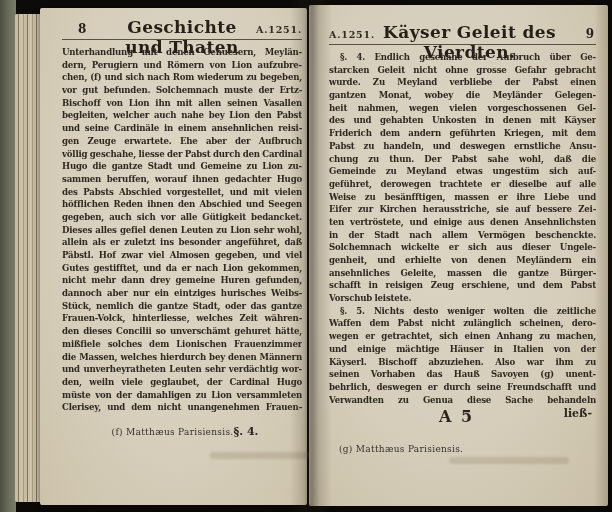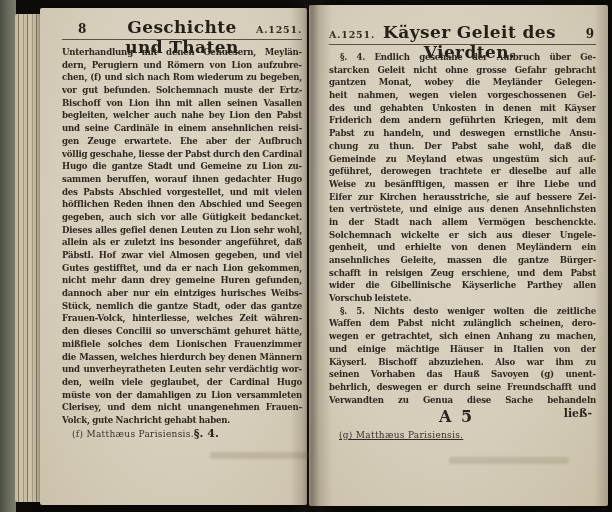--- a/index.html
+++ b/index.html
@@ -54,27 +54,27 @@
   .header-year{font-size:9.5px;letter-spacing:0.8px;font-weight:bold;color:#332b20;}
   .rule{border-bottom:1.2px solid rgba(48,39,26,0.75);margin:2px 0 6px 0;}
   .body-lines{}
   .line{
     font-size:8.6px;font-weight:bold;letter-spacing:-0.2px;word-spacing:-0.4px;
     height:12.7px;line-height:12.7px;overflow:hidden;
     text-align:justify;text-align-last:justify;color:#2e2820;
   }
   .line.nj{text-align:left;text-align-last:left;}
   .line.ind{text-indent:11px;}
-  .footer-row{display:flex;justify-content:flex-start;align-items:baseline;}
+  .footer-row{display:flex;justify-content:center;align-items:baseline;margin-top:11px;}
   .footnote{font-size:9px;letter-spacing:0.3px;color:#37312a;padding-left:10px;}
   .catchword{font-weight:bold;font-size:11px;color:#2b251d;padding-right:4px;}
   .sig-row{position:relative;height:14px;margin-top:1px;}
   .sig-mark{position:absolute;left:0;right:12px;text-align:center;font-weight:bold;font-size:16px;letter-spacing:2px;color:#2b251d;}
   .sig-row .catchword{position:absolute;right:0;top:0;}
-  .fn-row{margin-top:2px;text-decoration:underline;}
+  .fn-row{margin-top:16px;}
   .smudge{
     position:absolute;height:7px;border-radius:3px;
     background:rgba(125,110,84,0.22);filter:blur(1.2px);
   }
   .smudge-left{left:170px;top:444px;width:105px;}
   .smudge-right{left:140px;top:452px;width:120px;}
 </style>
 </head>
 <body>
 
@@ -112,58 +112,57 @@
         <div class="line">dannoch aber nur ein eintziges hurisches Weibs-</div>
         <div class="line">Stück, nemlich die gantze Stadt, oder das gantze</div>
         <div class="line">Frauen-Volck, hinterliesse, welches Zeit währen-</div>
         <div class="line">den dieses Concilii so unverschämt gehuret hätte,</div>
         <div class="line">mißfiele solches dem Lionischen Frauenzimmer über</div>
         <div class="line">die Massen, welches hierdurch bey denen Männern</div>
         <div class="line">und unverheyratheten Leuten sehr verdächtig wor-</div>
         <div class="line">den, weiln viele geglaubet, der Cardinal Hugo</div>
         <div class="line">müste von der damahligen zu Lion versammleten</div>
         <div class="line">Clerisey, und dem nicht unangenehmen Frauen-</div>
-        <div class="line nj">Volck, gute Nachricht gehabt haben.</div>
       </div>
     <div class="footer-row">
       <span class="footnote">(f) Matthæus Parisiensis.</span>
       <span class="catchword">§. 4.</span>
     </div>
   </div>
   <div class="smudge smudge-left"></div>
 </div>
 
 <div class="page page-right pr">
   <div class="content">
     <div class="header-row">
       <span class="header-year">A.1251.</span>
       <span class="header-title">Käyser Geleit des Vierdten.</span>
       <span class="pagenum">9</span>
     </div>
     <div class="rule"></div>
     <div class="body-lines">
         <div class="line ind">§. 4. Endlich geschahe der Aufbruch über Ge-</div>
         <div class="line">starcken Geleit nicht ohne grosse Gefahr gebracht</div>
+        <div class="line">wurde. Zu Meyland verbliebe der Pabst einen</div>
         <div class="line">gantzen Monat, wobey die Meyländer Gelegen-</div>
         <div class="line">heit nahmen, wegen vielen vorgeschossenen Gel-</div>
         <div class="line">des und gehabten Unkosten in denen mit Käyser</div>
         <div class="line">Friderich dem andern geführten Kriegen, mit dem</div>
         <div class="line">Pabst zu handeln, und deswegen ernstliche Ansu-</div>
         <div class="line">chung zu thun. Der Pabst sahe wohl, daß die</div>
         <div class="line">Gemeinde zu Meyland etwas ungestüm sich auf-</div>
         <div class="line">geführet, derowegen trachtete er dieselbe auf alle</div>
         <div class="line">Weise zu besänfftigen, massen er ihre Liebe und</div>
         <div class="line">Eifer zur Kirchen herausstriche, sie auf bessere Zei-</div>
         <div class="line">ten vertröstete, und einige aus denen Ansehnlichsten</div>
         <div class="line">in der Stadt nach allem Vermögen beschenckte.</div>
         <div class="line">Solchemnach wickelte er sich aus dieser Ungele-</div>
         <div class="line">genheit, und erhielte von denen Meyländern ein</div>
         <div class="line">ansehnliches Geleite, massen die gantze Bürger-</div>
         <div class="line">schafft in reisigen Zeug erschiene, und dem Pabst</div>
-        <div class="line">wider die Gibellinische Käyserliche Parthey allen</div>
         <div class="line nj">Vorschub leistete.</div>
         <div class="line ind">§. 5. Nichts desto weniger wolten die zeitliche</div>
         <div class="line">Waffen dem Pabst nicht zulänglich scheinen, dero-</div>
         <div class="line">wegen er getrachtet, sich einen Anhang zu machen,</div>
         <div class="line">und einige mächtige Häuser in Italien von der</div>
         <div class="line">Käyserl. Bischoff abzuziehen. Also war ihm zu</div>
         <div class="line">seinen Vorhaben das Hauß Savoyen (g) unent-</div>
         <div class="line">behrlich, deswegen er durch seine Freundschafft und</div>
         <div class="line">Verwandten zu Genua diese Sache behandeln</div>
       </div>

